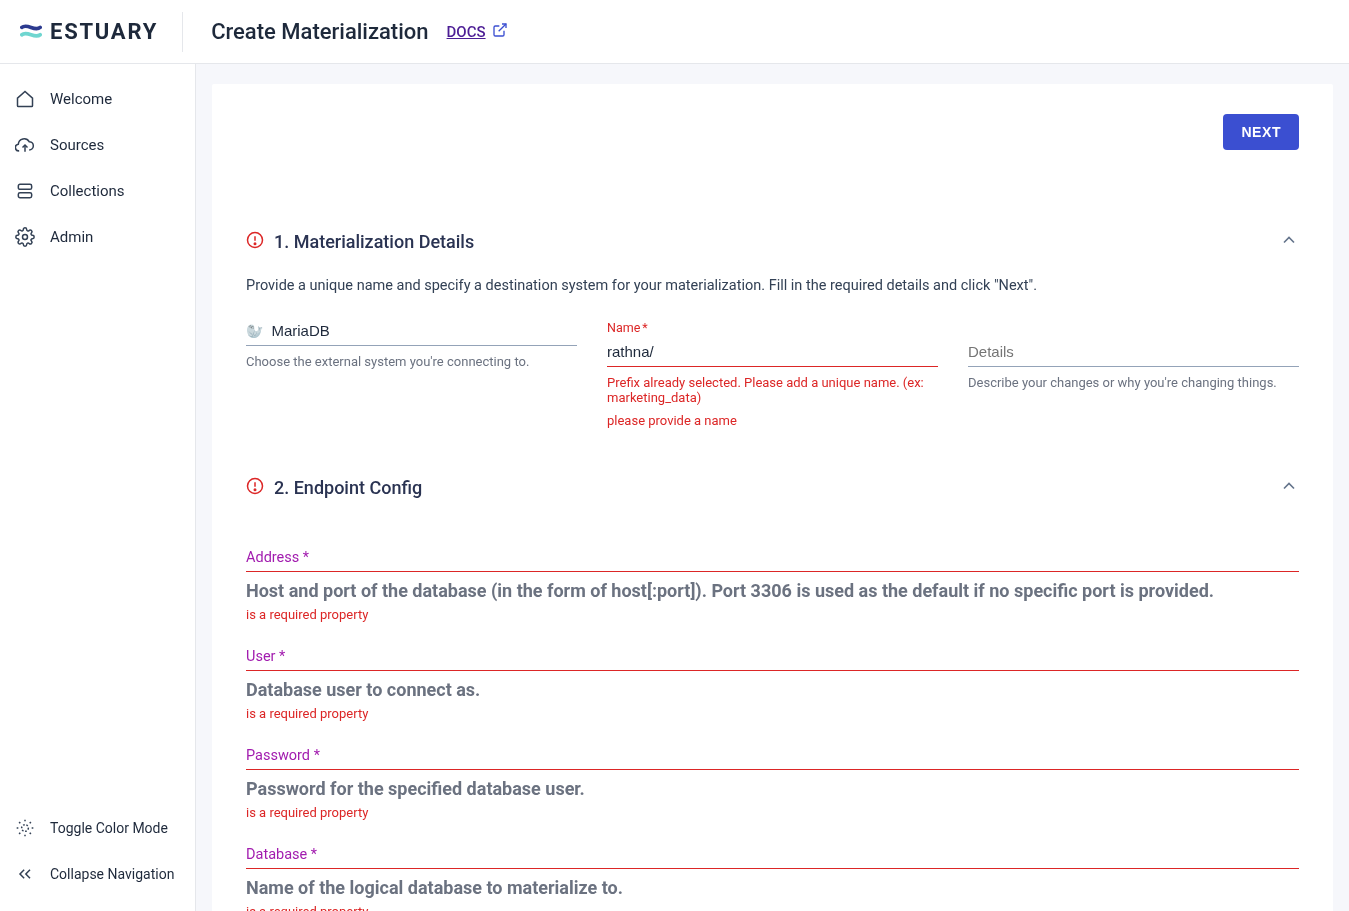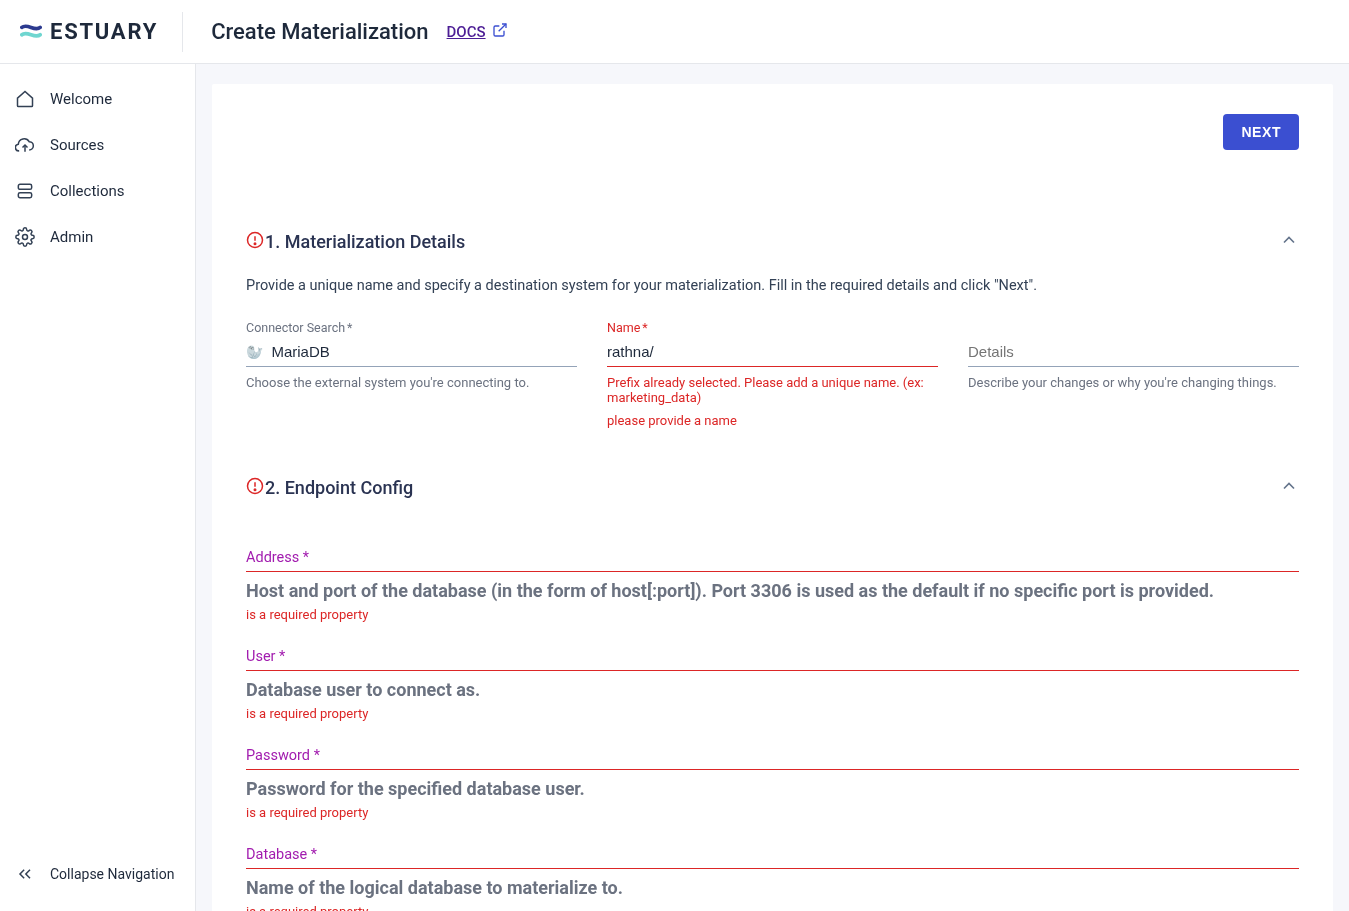--- a/index.html
+++ b/index.html
@@ -122,21 +122,21 @@
 
     .section-header {
       display: flex;
       align-items: center;
       justify-content: space-between;
       margin-bottom: 24px;
     }
     .section-header-left {
       display: flex;
       align-items: center;
-      gap: 1px;
+      gap: 10px;
     }
     .alert-icon { color: #dc2626; }
     .section-title {
       font-size: 18px;
       font-weight: 500;
       color: #2a3352;
     }
     .chevron-icon { color: #64748b; }
 
     .section-desc {
@@ -278,20 +278,36 @@
               <circle cx="12" cy="12" r="3"></circle>
               <path d="M19.4 15a1.7 1.7 0 0 0 .34 1.87l.06.06a2 2 0 1 1-2.83 2.83l-.06-.06a1.7 1.7 0 0 0-1.87-.34 1.7 1.7 0 0 0-1 1.56V21a2 2 0 1 1-4 0v-.09a1.7 1.7 0 0 0-1-1.56 1.7 1.7 0 0 0-1.87.34l-.06.06a2 2 0 1 1-2.83-2.83l.06-.06a1.7 1.7 0 0 0 .34-1.87 1.7 1.7 0 0 0-1.56-1H3a2 2 0 1 1 0-4h.09a1.7 1.7 0 0 0 1.56-1 1.7 1.7 0 0 0-.34-1.87l-.06-.06a2 2 0 1 1 2.83-2.83l.06.06a1.7 1.7 0 0 0 1.87.34H9a1.7 1.7 0 0 0 1-1.56V3a2 2 0 1 1 4 0v.09a1.7 1.7 0 0 0 1 1.56 1.7 1.7 0 0 0 1.87-.34l.06-.06a2 2 0 1 1 2.83 2.83l-.06.06a1.7 1.7 0 0 0-.34 1.87V9a1.7 1.7 0 0 0 1.56 1H21a2 2 0 1 1 0 4h-.09a1.7 1.7 0 0 0-1.56 1z"></path>
             </svg>
         </span>
         <span>Admin</span>
       </li>
     </ul>
     <div class="sidebar-bottom">
       <div class="nav-item">
         <span class="nav-icon">
+          <svg width="20" height="20" viewBox="0 0 24 24" fill="none" stroke="currentColor" stroke-width="1.8" stroke-dasharray="2 2">
+              <circle cx="12" cy="12" r="4"></circle>
+              <line x1="12" y1="2" x2="12" y2="4"></line>
+              <line x1="12" y1="20" x2="12" y2="22"></line>
+              <line x1="4.93" y1="4.93" x2="6.34" y2="6.34"></line>
+              <line x1="17.66" y1="17.66" x2="19.07" y2="19.07"></line>
+              <line x1="2" y1="12" x2="4" y2="12"></line>
+              <line x1="20" y1="12" x2="22" y2="12"></line>
+              <line x1="4.93" y1="19.07" x2="6.34" y2="17.66"></line>
+              <line x1="17.66" y1="6.34" x2="19.07" y2="4.93"></line>
+            </svg>
+        </span>
+        <span>Toggle Color Mode</span>
+      </div>
+      <div class="nav-item">
+        <span class="nav-icon">
           <svg width="20" height="20" viewBox="0 0 24 24" fill="none" stroke="currentColor" stroke-width="1.8">
               <polyline points="11 17 6 12 11 7"></polyline>
               <polyline points="18 17 13 12 18 7"></polyline>
             </svg>
         </span>
         <span>Collapse Navigation</span>
       </div>
     </div>
   </div>
 
@@ -318,23 +334,20 @@
               <polyline points="6 15 12 9 18 15"></polyline>
             </svg>
         </span>
       </div>
 
       <p class="section-desc">Provide a unique name and specify a destination system for your materialization. Fill in the required details and click "Next".</p>
 
       <div class="form-row">
 
         <div class="field">
-          <label class="field-label">
-            <span>Connector Search</span><span class="req-star">*</span>
-          </label>
           <div class="field-input-wrap">
             <span class="connector-icon">🦭</span>
             <input class="field-input" value="MariaDB" style="">
           </div>
           <div class="field-help">Choose the external system you're connecting to.</div>
         </div>
 
         <div class="field">
           <label class="field-label error">
             <span>Name</span><span class="req-star">*</span>

